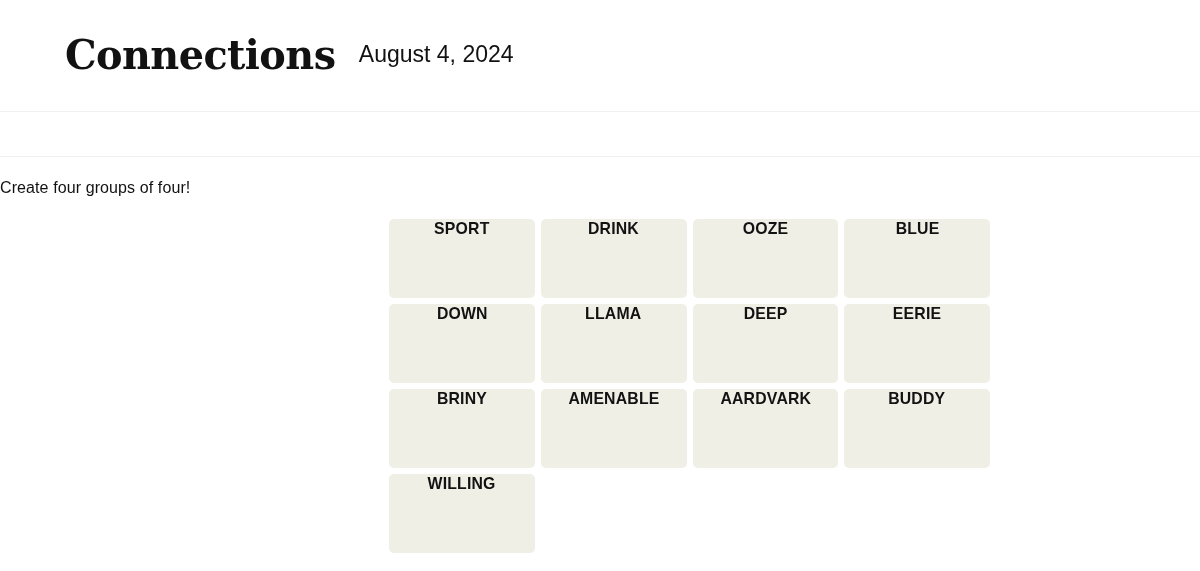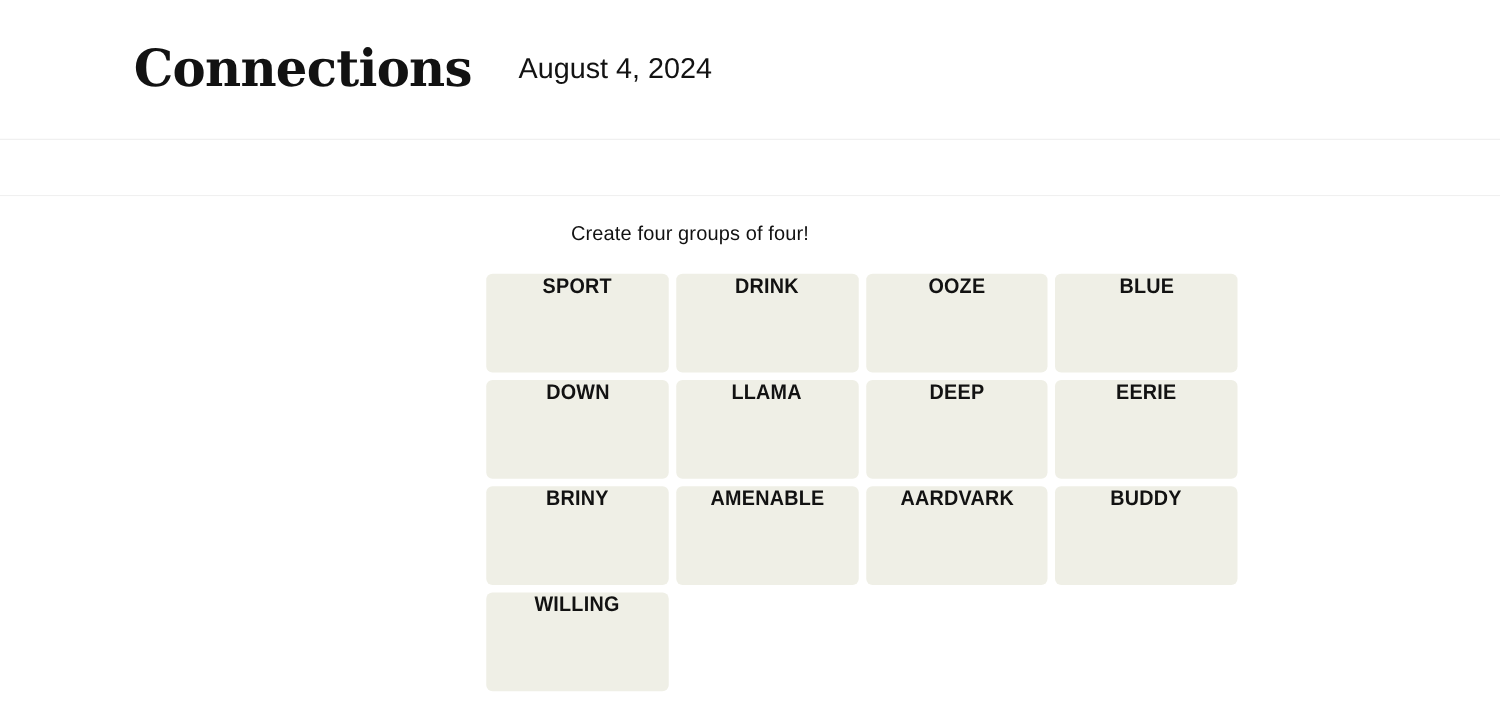--- a/index.html
+++ b/index.html
@@ -26,21 +26,21 @@
   .masthead {
     position: absolute;
     top: 0;
     left: 0;
     width: 1200px;
     height: 111px;
     background: #ffffff;
     display: flex;
     align-items: center;
     box-sizing: border-box;
-    padding-left: 107px;
+    padding-left: 65px;
   }
   .game-title {
     font-family: "DejaVu Serif", "Liberation Serif", serif;
     font-weight: 700;
     font-size: 41px;
     line-height: 1;
     letter-spacing: -0.6px;
     color: #121212;
     white-space: nowrap;
     margin: 0;
@@ -48,21 +48,21 @@
     transform: scaleX(0.97);
     transform-origin: left center;
   }
   .game-date {
     font-family: "Liberation Sans", sans-serif;
     font-weight: 300;
     font-size: 23px;
     line-height: 1;
     color: #121212;
     white-space: nowrap;
-    margin-left: 29px;
+    margin-left: 15px;
     padding-bottom: 2px;
   }
 
   
   .nav-strip {
     position: absolute;
     top: 111px;
     left: 0;
     width: 1200px;
     height: 46px;
@@ -80,21 +80,20 @@
     width: 1200px;
     height: 414px;
     background: #ffffff;
   }
 
   .instruction {
     position: absolute;
     top: 22px;
     left: 0;
     width: 1104px;
-    text-align: center;
     font-family: "Liberation Sans", sans-serif;
     font-size: 16px;
     font-weight: 400;
     color: #121212;
     letter-spacing: 0.1px;
   }
 
   .tile-grid {
     position: absolute;
     top: 62px;

